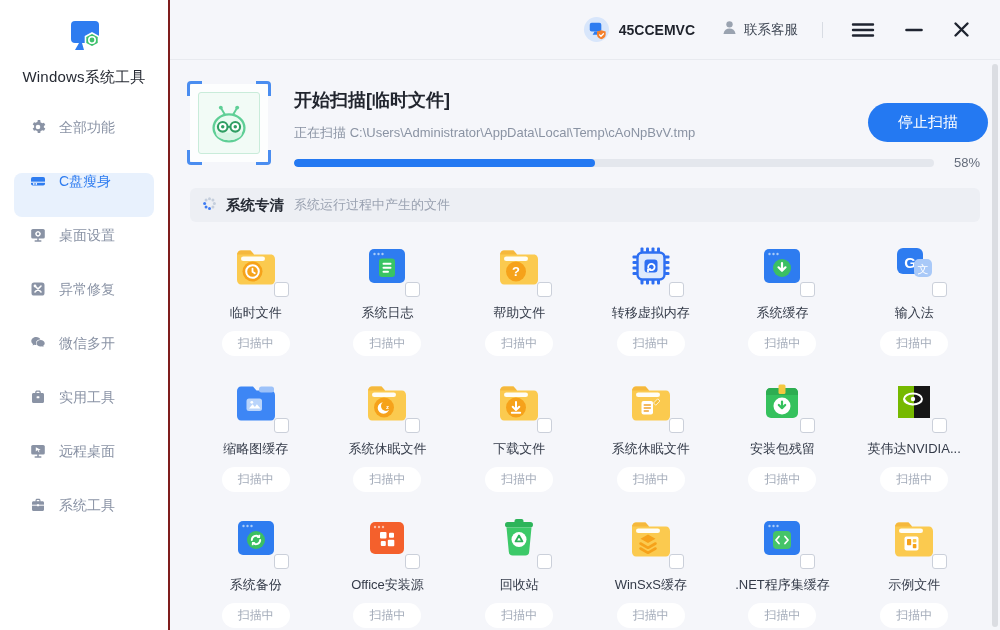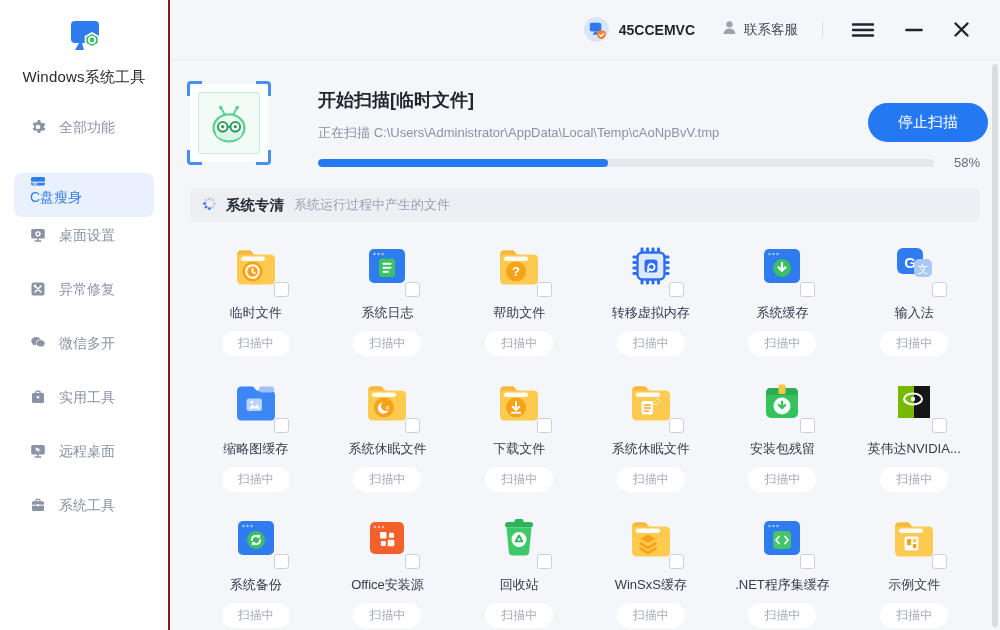--- a/index.html
+++ b/index.html
@@ -12,39 +12,39 @@
 
   
   .sidebar { width:170px; background:#FFFFFF; border-right:2px solid #7f1d1d; flex:none; }
   .logo-wrap { text-align:center; padding-top:16px; }
   .app-title { text-align:center; font-size:15px; color:#262A33; margin-top:4px; letter-spacing:.2px; }
   .nav { margin-top:32px; padding:0 14px; }
   .nav-item { display:flex; align-items:flex-start; height:44px; margin-bottom:10px; padding:0 16px;
     border-radius:8px; color:#8A93A5; font-size:14px; cursor:pointer; }
   .nav-item .nav-icon { width:16px; height:16px; margin-right:13px; display:inline-flex; }
   .nav-item .nav-icon svg { width:16px; height:16px; }
-  .nav-item.active { background:#E8F1FD; color:#2E7CF0;flex-direction:column; }
+  .nav-item.active { background:#E8F1FD; color:#2E7CF0; }
 
   
   .main { flex:1; position:relative; display:flex; flex-direction:column; }
 
   .titlebar { height:60px; border-bottom:1px solid #E8EAEF; display:flex; align-items:center; flex:none; }
   .tb-right { margin-left:auto; display:flex; align-items:center; padding-right:26px; }
   .account { display:flex; align-items:center; cursor:pointer; }
   .avatar { width:27px; height:27px; margin-right:9px; }
   .account-name { font-size:14px; font-weight:bold; color:#1E222B; }
   .support { display:flex; align-items:center; margin-left:26px; cursor:pointer; }
   .support svg { width:17px; height:17px; margin-right:6px; }
   .support-label { font-size:13.5px; color:#3F4754; }
   .tb-divider { width:1px; height:16px; background:#D8DCE3; margin:0 24px; }
   .winbtn { background:none; border:none; cursor:pointer; padding:4px; display:inline-flex; align-items:center; }
   .winbtn + .winbtn { margin-left:22px; }
 
   
-  .scan-panel { display:flex; align-items:flex-start; padding:24px 20px 0 20px; position:relative; flex:none;gap:24px; }
+  .scan-panel { display:flex; align-items:flex-start; padding:24px 20px 0 20px; position:relative; flex:none; }
   .robot-frame { width:78px; height:78px; position:relative; margin-right:26px; flex:none; background:#FDFEFE; border-radius:4px; }
   .corner { position:absolute; width:15px; height:15px; border:0 solid #4A8DF0; }
   .corner.tl { top:-3px; left:-3px; border-top-width:3px; border-left-width:3px; border-top-left-radius:4px; }
   .corner.tr { top:-3px; right:-3px; border-top-width:3px; border-right-width:3px; border-top-right-radius:4px; }
   .corner.bl { bottom:-3px; left:-3px; border-bottom-width:3px; border-left-width:3px; border-bottom-left-radius:4px; }
   .corner.br { bottom:-3px; right:-3px; border-bottom-width:3px; border-right-width:3px; border-bottom-right-radius:4px; }
   .robot-inner { position:absolute; inset:8px; background:#F2FBF6; border:1px solid #C9ECDA; border-radius:3px;
     display:flex; align-items:center; justify-content:center; }
   .robot-inner svg { width:54px; height:54px; }
 

